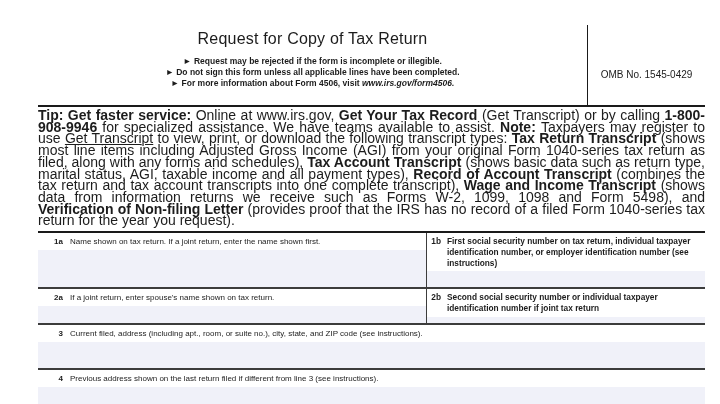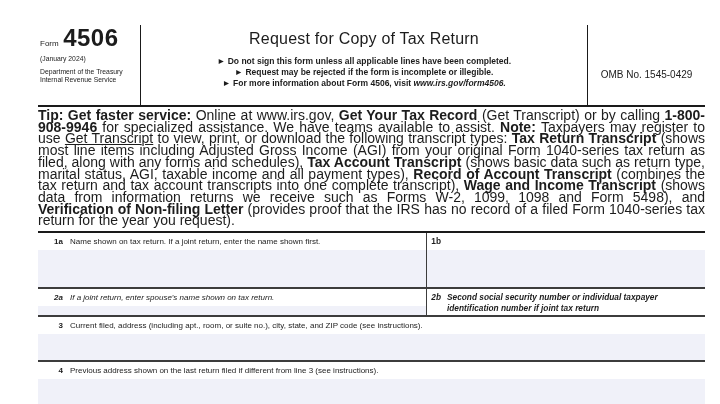--- a/index.html
+++ b/index.html
@@ -20,58 +20,47 @@
   .bullet .url { font-style:italic; }
   .h-right { width:117px; display:flex; align-items:center; justify-content:center; font-size:10px; padding-top:18px; }
 
   
   .tip { border-bottom:2.5px solid #1a1a1a; font-size:14px; line-height:11.7px; text-align:justify; padding:3px 0 4px; }
   .tip .b { font-weight:bold; }
   .tip .u { text-decoration:underline; }
 
   
   .row { display:flex; border-bottom:2px solid #3c3c3c; }
-  .row-1 { height:56px; } .row-2 { height:28px;font-style:italic; } .row-3 { height:45px; }
+  .row-1 { height:56px; } .row-2 { height:36px; } .row-3 { height:45px; }
   .row-4 { height:44px; } .row-5 { height:40px; }
   .cell { display:flex; flex-direction:column; }
   .cell-a { flex:1; border-right:1.6px solid #3c3c3c; }
   .cell-b { width:278px; }
   .lbl { display:flex; font-size:8px; padding-top:4px; line-height:10px; }
   .lbl .num { font-weight:bold; flex:none; width:32px; text-align:right; padding-right:7px; }
   .cell-b .lbl { font-weight:bold; font-size:8.3px; line-height:10.8px; padding-top:3px; padding-right:4px; }
   .cell-b .lbl .num { width:20px; padding-right:6px; }
   .input { background:#f0f1f9; flex:1; margin-top:3px; }
 </style>
 </head>
 <body>
 
 <div class="page">
   <div class="form">
 
     <div class="header">
-      <div class="h-left">
-        <div>
-          <span class="form-word">Form</span>
-          <span class="form-number">4506</span>
-        </div>
-        <div class="revision">(January 2024)</div>
-        <div class="agency">
-          <div>Department of the Treasury</div>
-          <div>Internal Revenue Service</div>
-        </div>
-      </div>
       <div class="h-mid">
         <div class="title">Request for Copy of Tax Return</div>
         <div class="bullet">
           <span>►</span>
-          <span>Do not sign this form unless all applicable lines have been completed.</span>
+          <span>Request may be rejected if the form is incomplete or illegible.</span>
         </div>
         <div class="bullet">
           <span>►</span>
-          <span>Request may be rejected if the form is incomplete or illegible.</span>
+          <span>Do not sign this form unless all applicable lines have been completed.</span>
         </div>
         <div class="bullet">
           <span>►</span>
           <span>For more information about Form 4506, visit </span><span class="url">www.irs.gov/form4506.</span>
         </div>
       </div>
       <div class="h-right">OMB No. 1545-0429</div>
     </div>
 
     <div class="tip">
@@ -82,20 +71,21 @@
       <div class="cell cell-a">
         <div class="lbl">
           <span class="num">1a</span>
           <span>Name shown on tax return. If a joint return, enter the name shown first.</span>
         </div>
         <div class="input"></div>
       </div>
       <div class="cell cell-b">
         <div class="lbl">
           <span class="num">1b</span>
+          <span>First social security number on tax return, individual taxpayer identification number, or employer identification number (see instructions)</span>
         </div>
         <div class="input"></div>
       </div>
     </div>
 
     <div class="row row-2">
       <div class="cell cell-a">
         <div class="lbl">
           <span class="num">2a</span>
           <span>If a joint return, enter spouse's name shown on tax return.</span>

